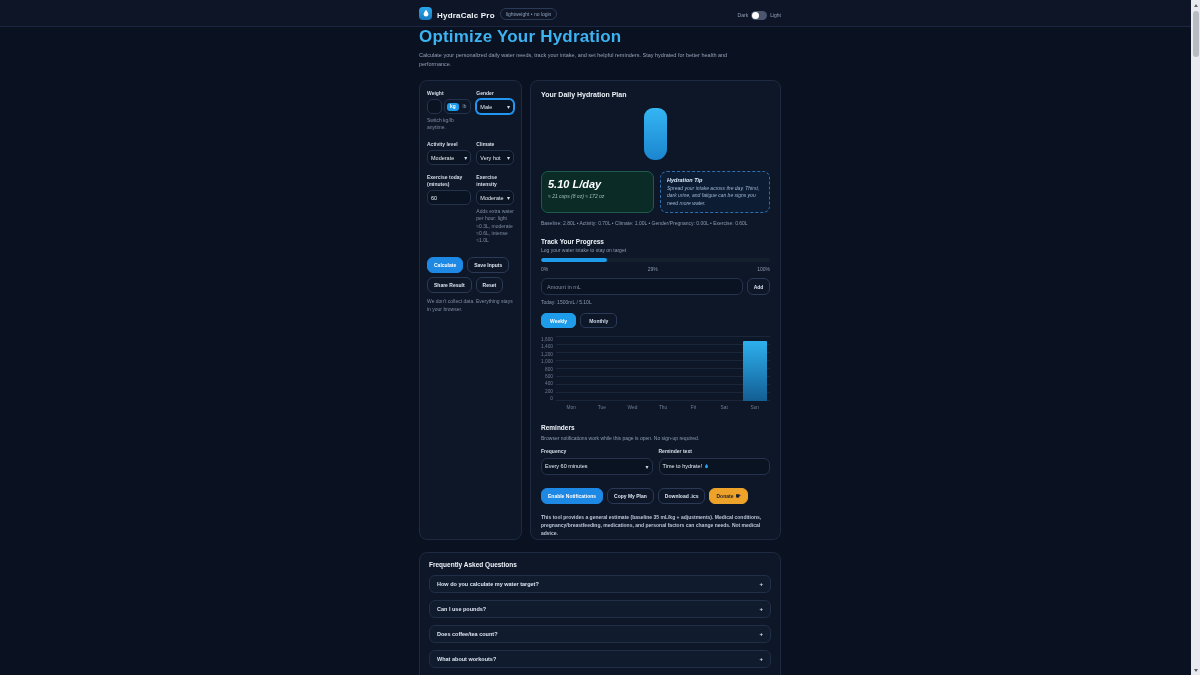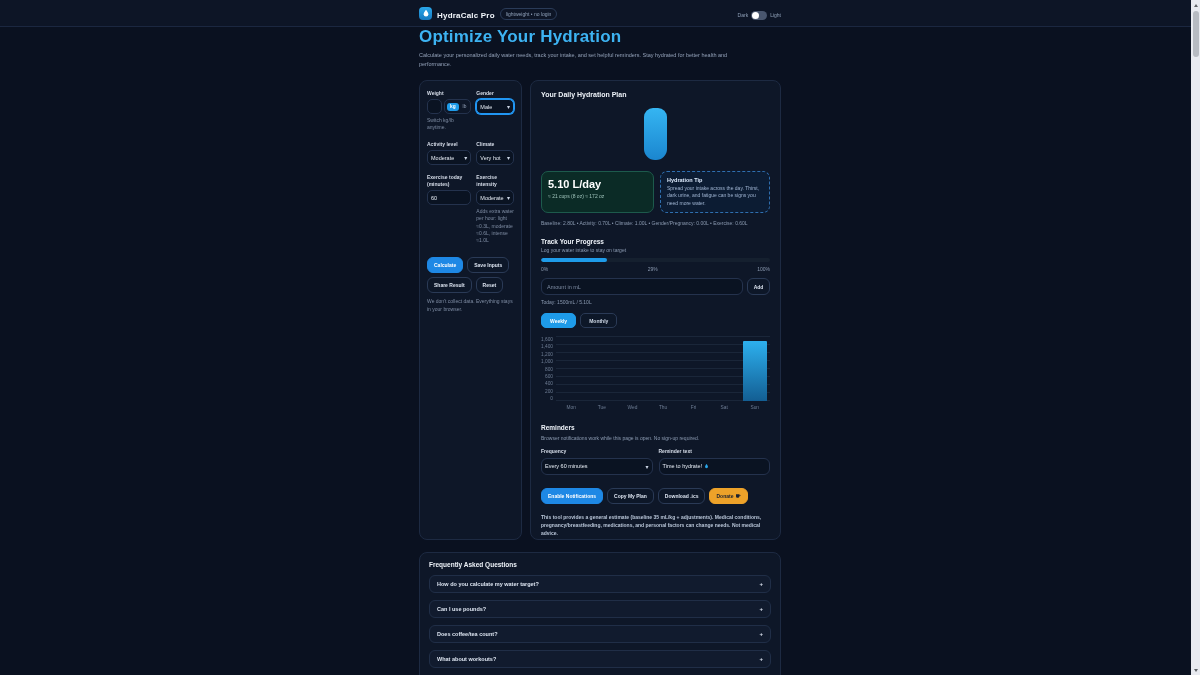--- a/index.html
+++ b/index.html
@@ -48,21 +48,21 @@
   .unit-lb { background:none; border:none; color:#93a1b8; font-size:4.8px; padding:1px 2px; }
   .hint { font-size:5px; color:#7e8ca3; line-height:1.45; margin-top:3px; }
   .btn-grid { display:flex; flex-wrap:wrap; gap:4px; margin-top:13px; }
   .btn { border-radius:6px; font-size:5px; font-weight:bold; padding:4px 6px; white-space:nowrap; border:1px solid #2a3a56; background:#0d1728; color:#dbe3ef; cursor:pointer; }
   .btn.primary { background:#1e88e5; border-color:#1e88e5; color:#ffffff; }
   .privacy { font-size:5px; color:#7e8ca3; line-height:1.5; margin-top:5px; }
 
   
   .plan-title { font-size:7px; font-weight:bold; color:#eef3f9; }
   .droplet { width:23px; height:52px; margin:10px auto 11px; background:linear-gradient(180deg,#35b5f2,#1b86cf); border-radius:9px 9px 11px 11px; }
-  .result-row { display:flex; gap:6px; }
+  .result-row { display:flex; gap:6px;font-style:italic; }
   .result-card { width:113px; background:#0b2b26; border:1px solid #1d5a4c; border-radius:7px; padding:6px; flex:0 0 auto; }
   .result-value { font-size:11px; font-weight:bold; color:#ffffff; }
   .result-conv { font-size:5px; color:#9fc3bb; margin-top:3px; }
   .tip-card { flex:1; border:1px dashed #2f6fb0; background:#0c1c33; border-radius:7px; padding:5px 6px; }
   .tip-title { font-size:5.5px; font-weight:bold; color:#dceafc; }
   .tip-text { font-size:5px; color:#9fb4d2; line-height:1.5; margin-top:2px; }
   .breakdown { font-size:5px; color:#8b9ab1; margin-top:7px; white-space:nowrap; overflow:hidden; }
 
   .sec-title { font-size:6.5px; font-weight:bold; color:#eef3f9; }
   .sec-sub { font-size:5px; color:#8b9ab1; margin-top:2px; }

